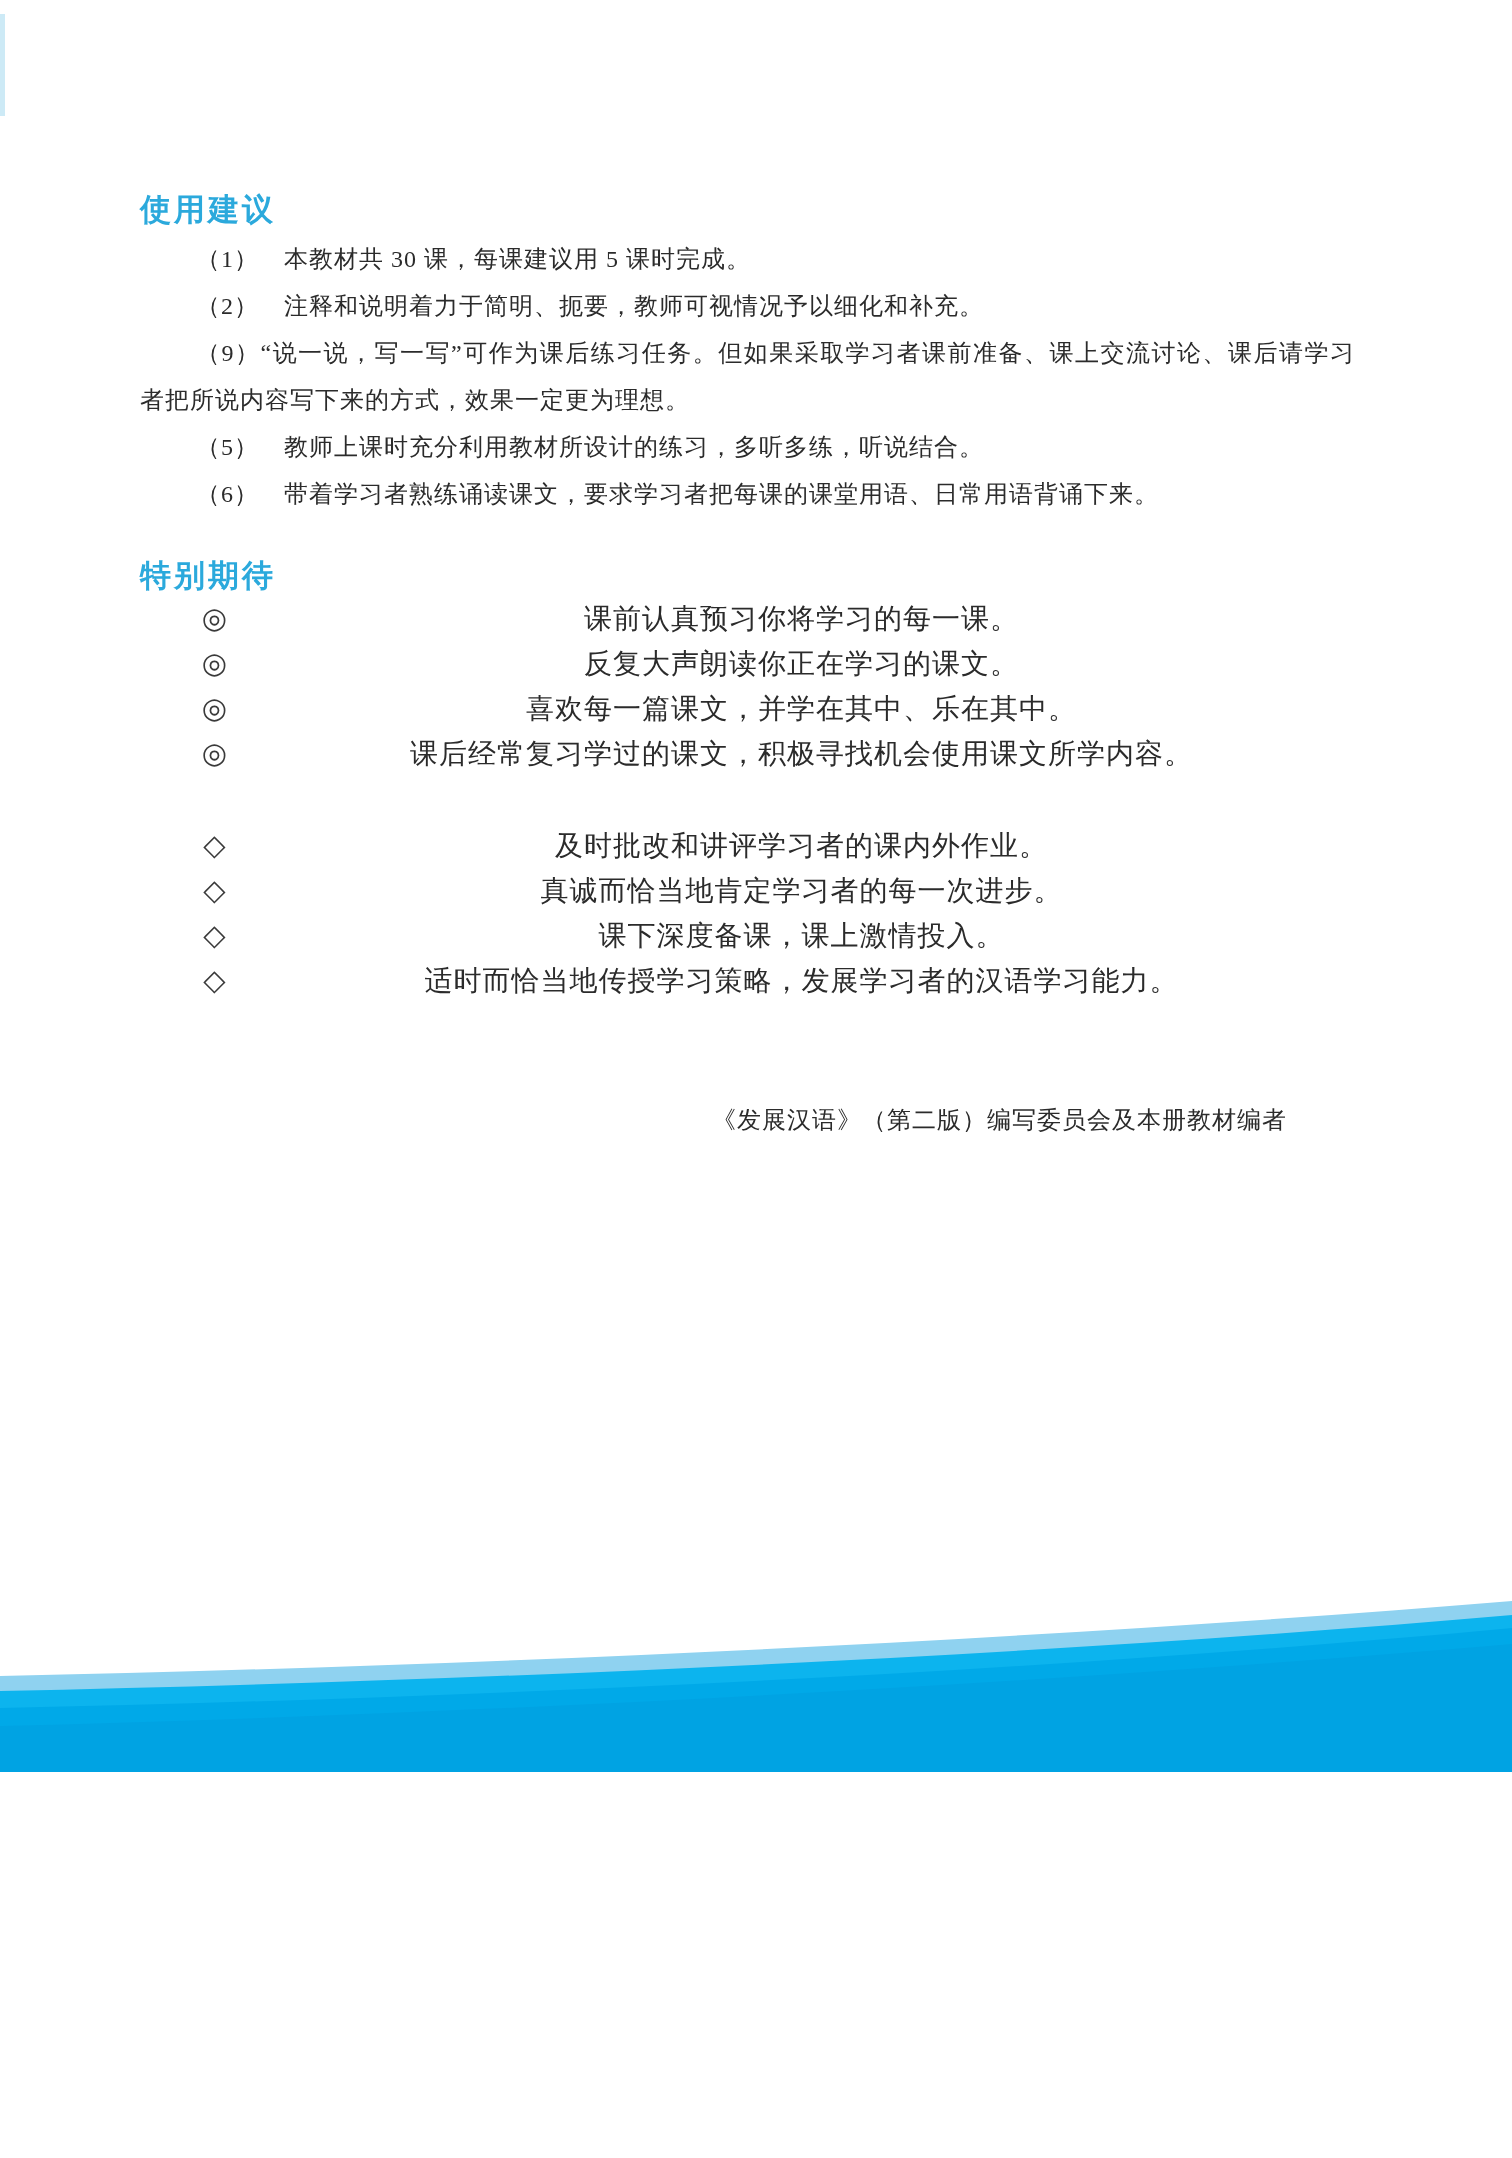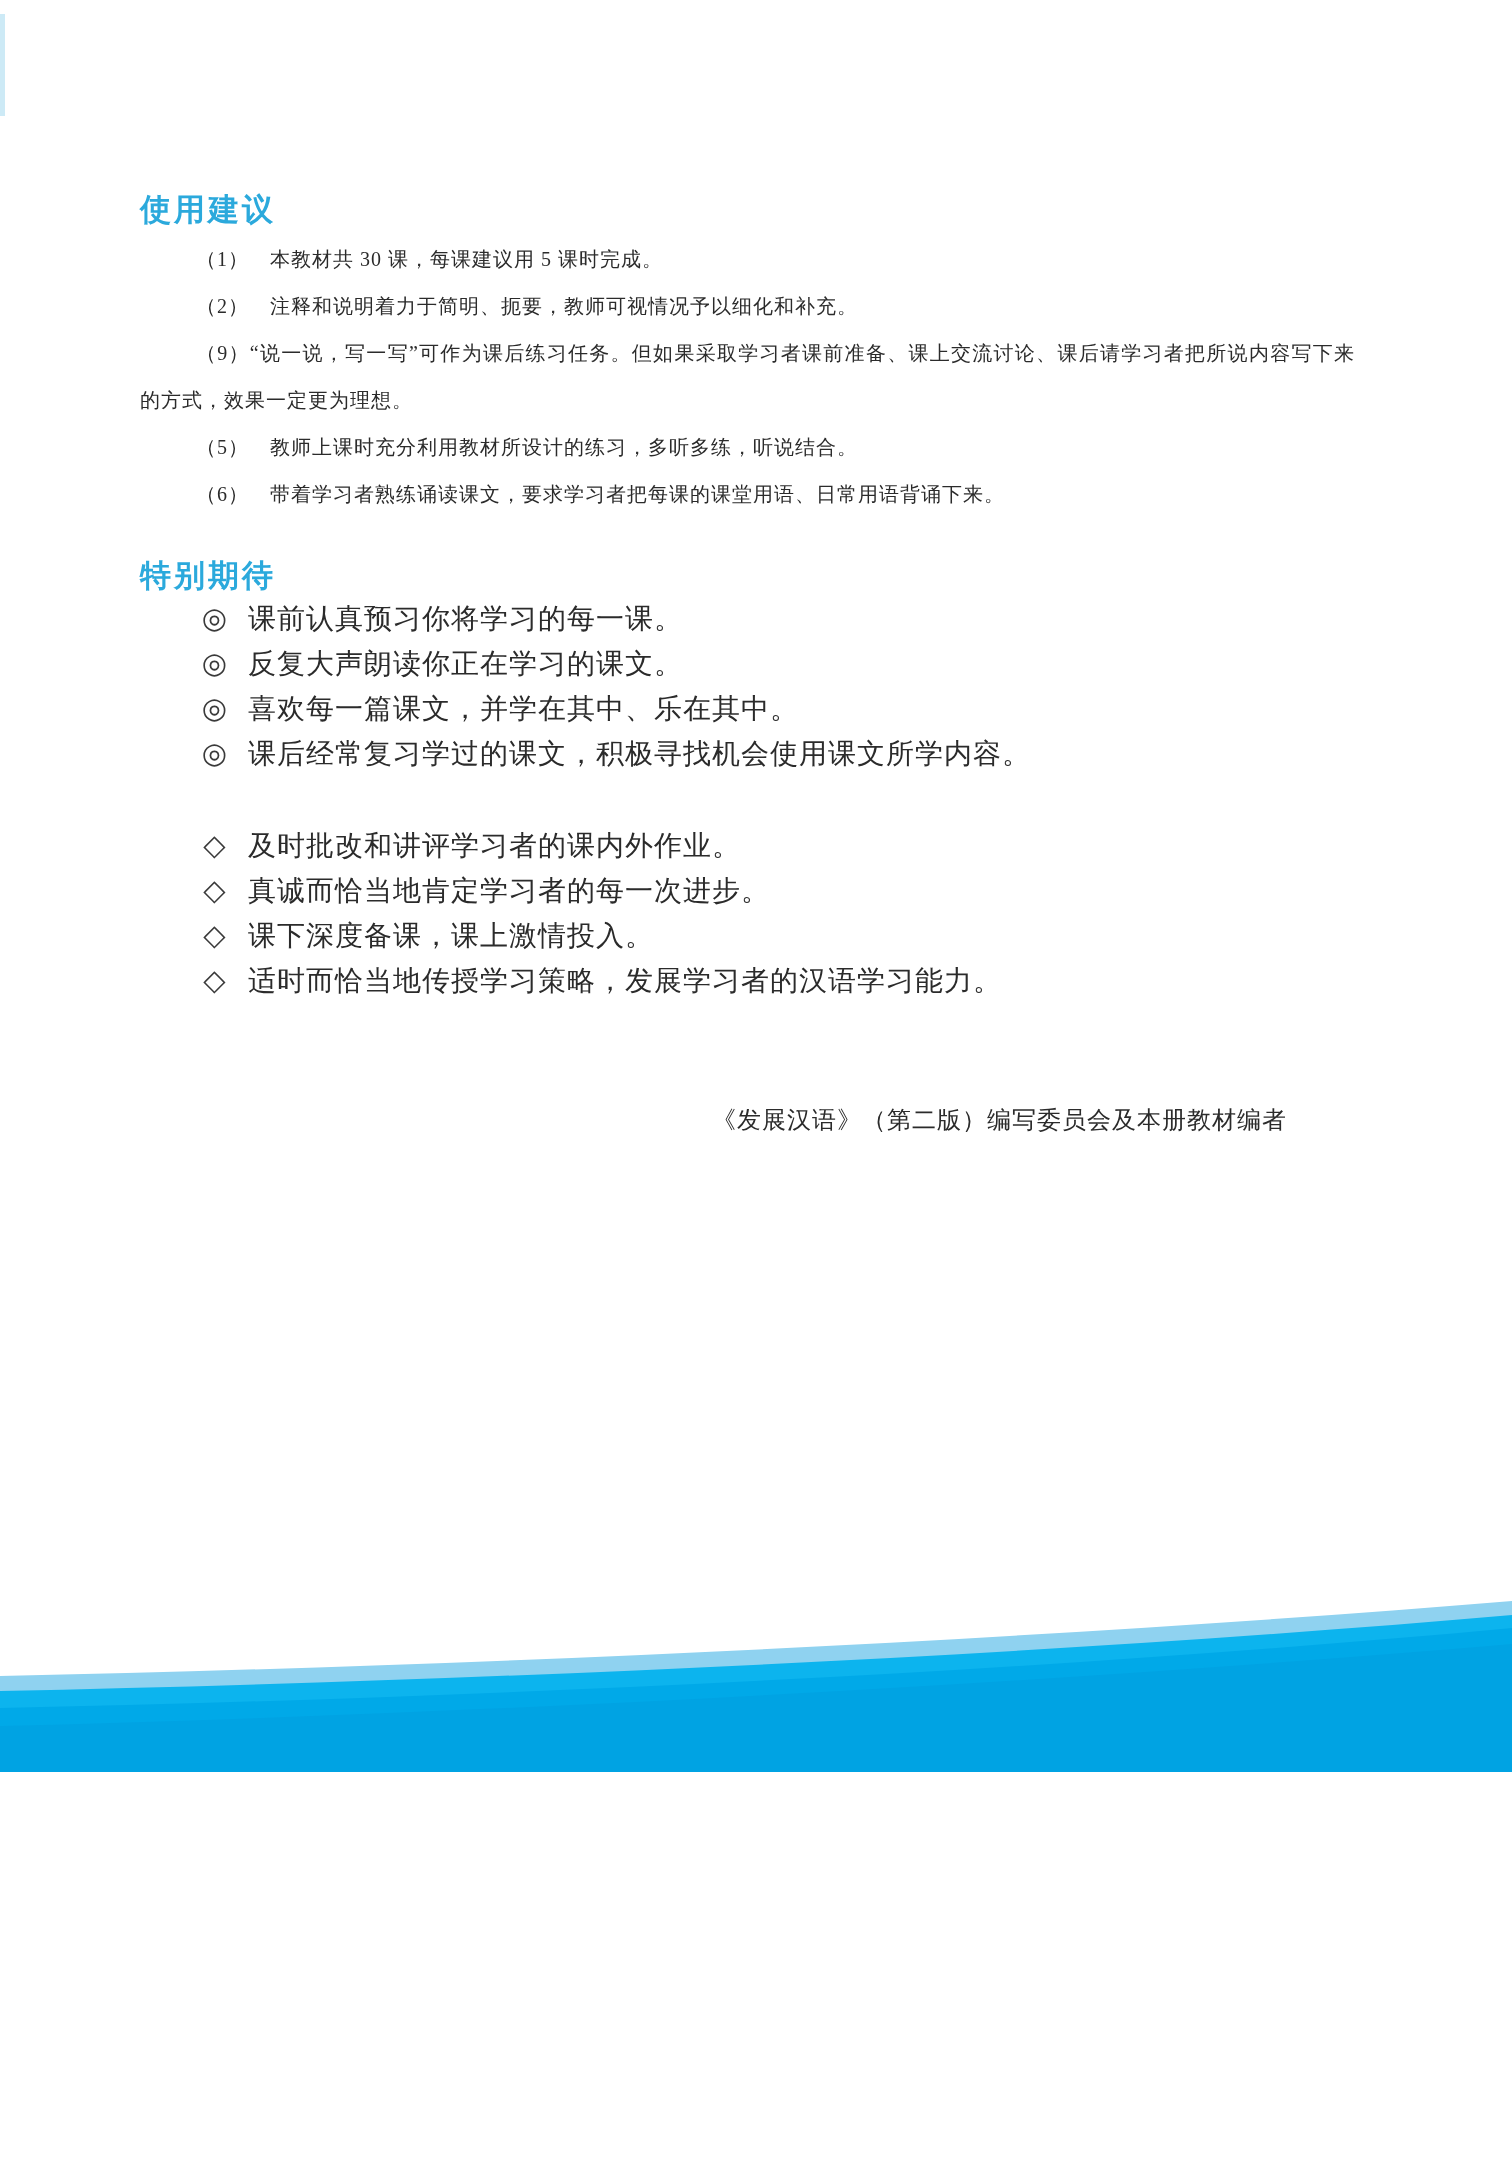--- a/index.html
+++ b/index.html
@@ -32,21 +32,21 @@
     font-size: 31px;
     line-height: 40px;
     font-weight: 700;
     letter-spacing: 3px;
     color: var(--heading, #2ba9dc);
   }
   .section-heading.second { margin-top: 38px; }
   .usage-items { margin-top: 6px; }
   .usage-item {
     margin: 0;
-    font-size: 20px;
+    font-size: 24px;
     line-height: 47px;
     text-indent: 56px;
     text-align: justify;
     letter-spacing: 1px;
   }
   .bullet-list { margin-top: 0; }
   .bullet-list.teacher { margin-top: 47px; }
   .bullet-row {
     display: flex;
     align-items: flex-start;
@@ -57,21 +57,21 @@
   }
   .bullet {
     flex: 0 0 auto;
     width: 34px;
     margin-right: 16px;
     font-family: "DejaVu Sans", sans-serif;
     font-size: 29px;
     color: #3a3a3a;
     text-align: center;
   }
-  .bullet-text { flex: 1 1 auto; }
+  .bullet-text { flex: 1 1 auto; text-align: center; }
   .signature {
     margin: 95px 0 0 0;
     font-size: 24px;
     line-height: 45px;
     letter-spacing: 1px;
     text-align: right;
     padding-right: 68px;
   }
   .footer-wave {
     position: absolute;

